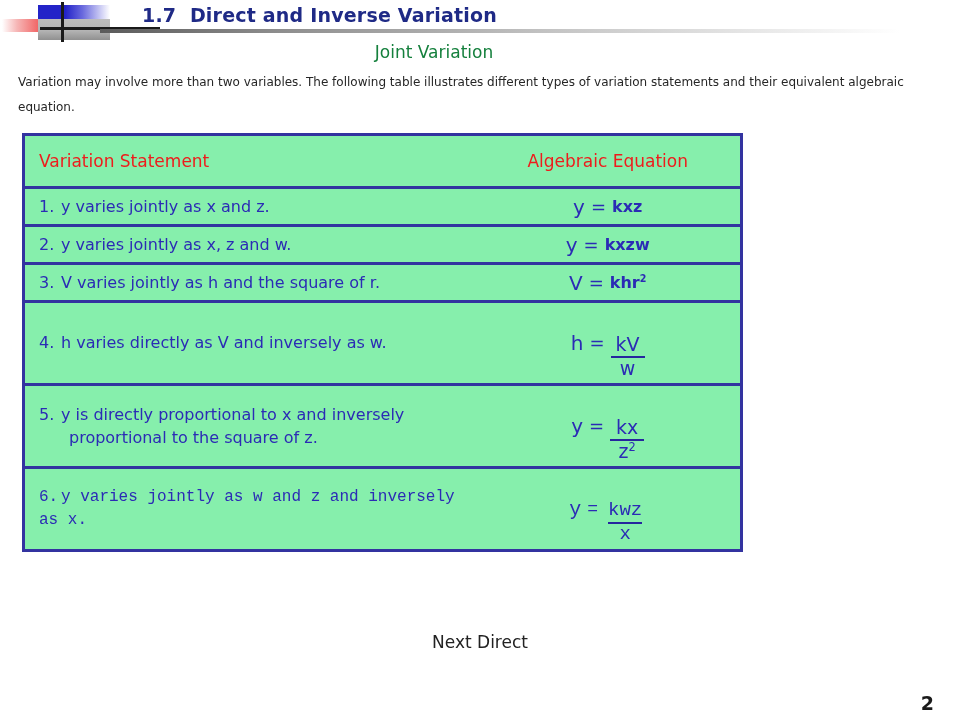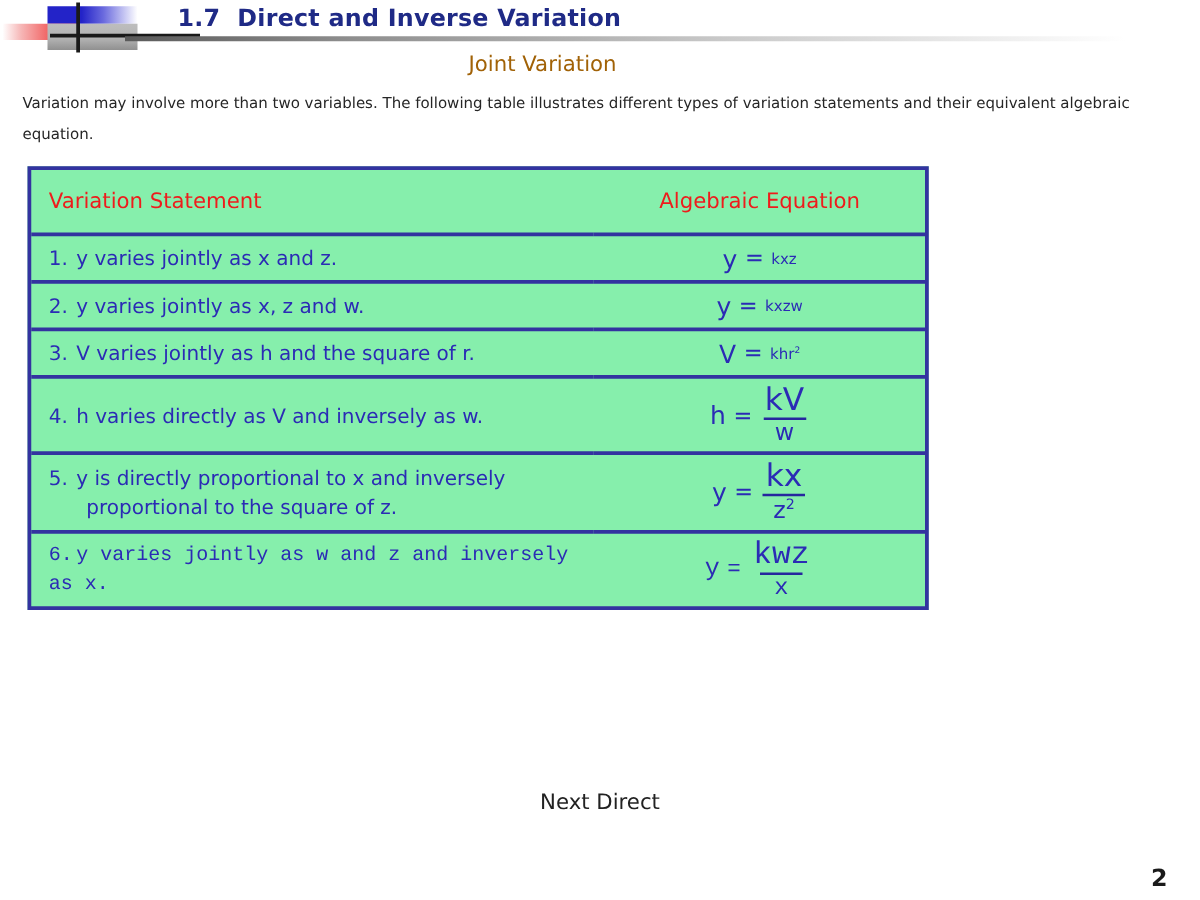--- a/index.html
+++ b/index.html
@@ -86,21 +86,21 @@
   }
 
   
   #subtitle {
     position: absolute;
     left: 0;
     top: 42px;
     width: 868px;
     text-align: center;
     font-size: 17px;
-    color: #a16207;
+    color: #15803d;
   }
 
   
   #intro-paragraph {
     position: absolute;
     left: 18px;
     top: 70px;
     width: 916px;
     font-size: 12px;
     line-height: 25px;
@@ -173,32 +173,33 @@
   
   .eq {
     display: inline-flex;
     align-items: center;
     justify-content: center;
     gap: 6px;
     white-space: nowrap;
   }
   .eq .lhs { font-size: 20px; }
   .eq .rel { font-size: 18px; }
-  .eq .rhs { font-size: 12px; font-weight: 400; }
+  .eq .rhs { font-size: 16px; font-weight: 700; }
   .eq sup { font-size: 0.6em; vertical-align: super; }
   .frac {
     display: inline-flex;
     flex-direction: column;
     align-items: center;
     vertical-align: middle;
     line-height: 1.05;
   }
   .frac .num-part {
     padding: 0 4px 1px 4px;
-    font-size: 25px;
+    font-size: 19px;
+    margin-top: 28px;
   }
   .frac .den-part {
     padding: 1px 4px 0 4px;
     font-size: 19px;
     border-top: 2px solid #26269e;
     min-width: 26px;
     text-align: center;
   }
 
   

